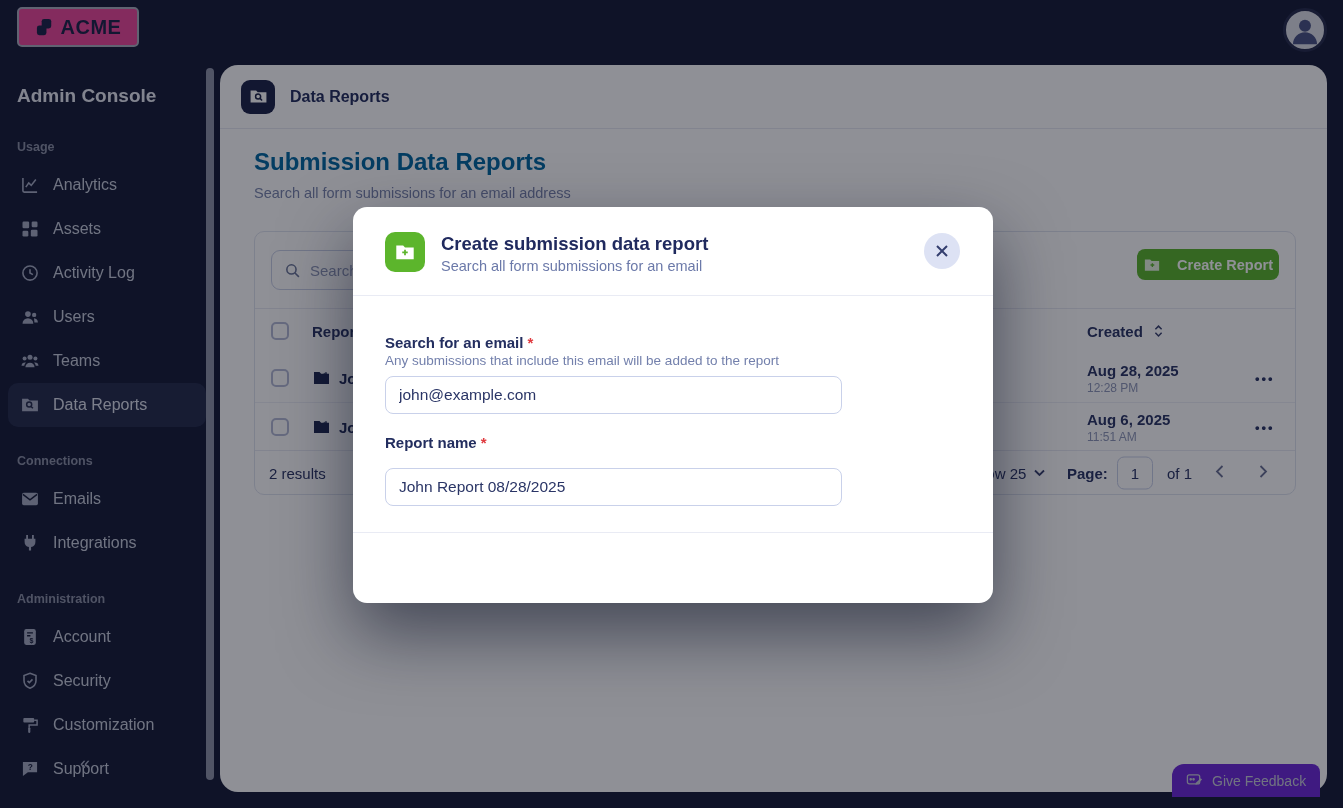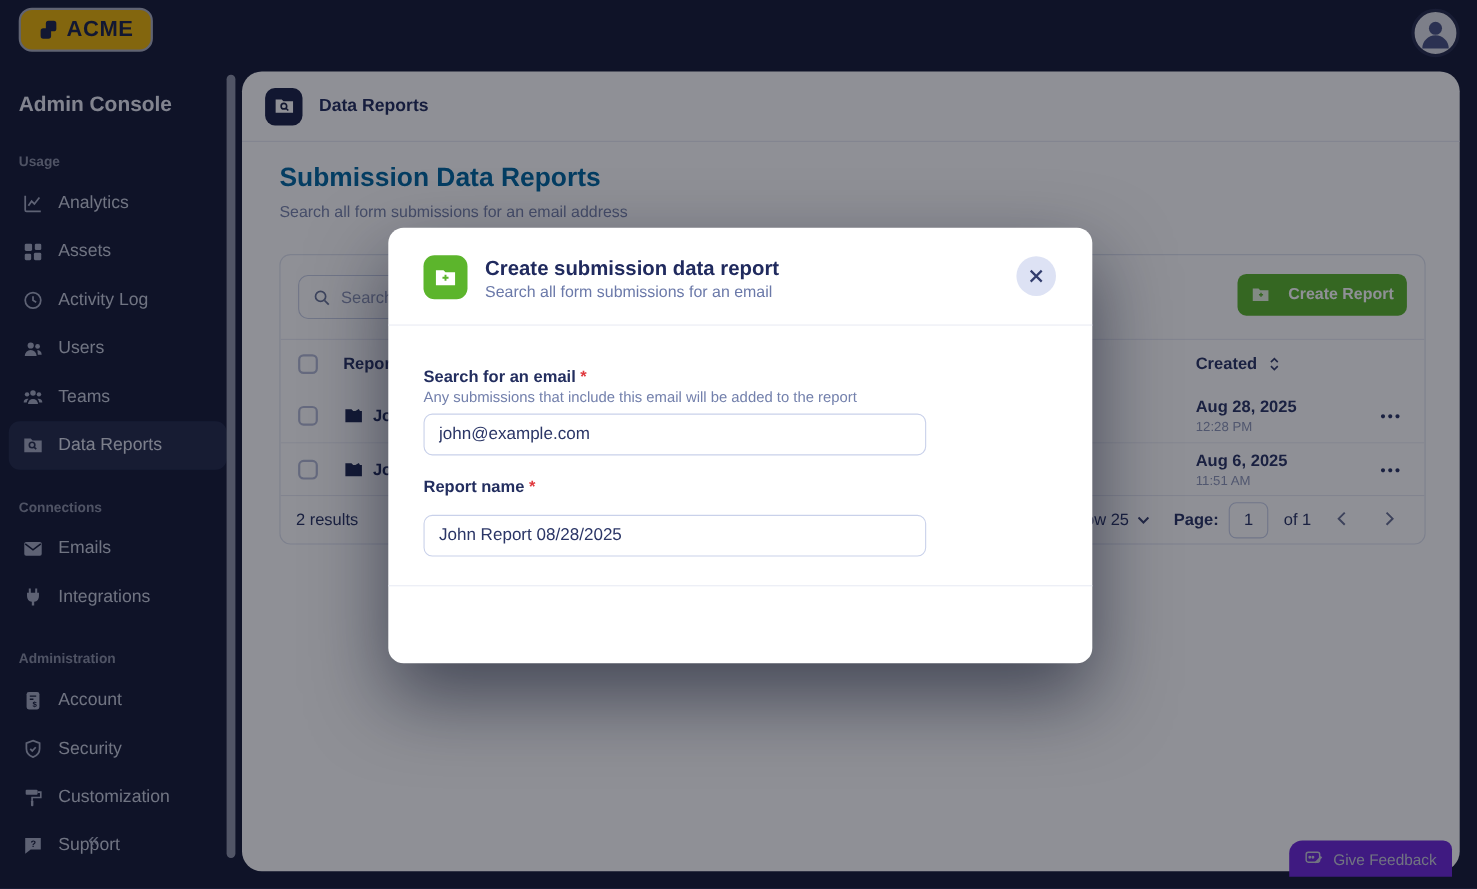--- a/index.html
+++ b/index.html
@@ -1,22 +1,22 @@
 <!DOCTYPE html>
 <html><head>
 <meta charset="utf-8">
 <style>
   * { margin:0; padding:0; box-sizing:border-box; }
   body { font-family:"Liberation Sans", sans-serif; background:#161c38; }
   .stage { position:relative; width:1343px; height:808px; background:#161c38; overflow:hidden; }
 
   
   .sidebar { position:absolute; left:0; top:0; width:220px; height:808px; }
-  .logo { margin:7px 0 0 17px; width:122px; height:40px; background:#eab308; border:2px solid #a9adbd;
-          border-radius:12px; display:flex; align-items:center; justify-content:center; gap:5px;
+  .logo { margin:7px 0 0 17px; width:122px; height:40px; background:#ec4899; border:2px solid #a9adbd;
+          border-radius:5px; display:flex; align-items:center; justify-content:center; gap:5px;
           color:#1d2449; font-size:20px; font-weight:800; letter-spacing:.5px; cursor:pointer; }
   .side-title { margin:38px 0 0 17px; font-size:19px; font-weight:700; color:#e7eaf2; }
   .side-section { margin:27px 0 9px 17px; font-size:12.5px; font-weight:600; color:#8b90a5; }
   .side-section.first { margin-top:33px; }
   .sitem { display:flex; align-items:center; gap:13px; height:44px; margin:0 14px 0 8px; padding-left:12px;
            border-radius:10px; color:#c7ccda; font-size:16px; cursor:pointer; }
   .sitem svg { width:20px; height:20px; flex:0 0 auto; color:#a6acc2; }
   .sitem.sel { background:#252c4c; color:#dde1ec; }
   .collapse-glyph { position:absolute; left:80px; top:753px; font-size:18px; color:#aab0c4; letter-spacing:-1px; }
   .side-scrollbar { position:absolute; left:206px; top:68px; width:8px; height:712px; border-radius:4px; background:#8f94a8; }
@@ -32,21 +32,21 @@
   .ch-label { font-size:16px; font-weight:700; color:#242e5e; }
   .page-title { position:absolute; left:34px; top:83px; font-size:24px; font-weight:800; color:#0369a1; }
   .page-sub { position:absolute; left:34px; top:120px; font-size:14.5px; color:#7a86ad; }
 
   
   .table-card { position:absolute; left:34px; top:166px; width:1042px; height:264px; border:1px solid #dfe3ef; border-radius:10px; background:#fff; }
   .search { position:absolute; left:16px; top:18px; width:252px; height:40px; border:1px solid #c9d0e6; border-radius:9px;
             display:flex; align-items:center; gap:9px; padding:0 12px; }
   .search input { border:0; outline:0; flex:1; min-width:0; font-size:15px; color:#2a3566; background:transparent; }
   .search input::placeholder { color:#8d96b6; }
-  .create-btn { position:absolute; right:16px; top:17px; height:38px; padding:0 12px; background:#5cb52c; border:none;
+  .create-btn { position:absolute; right:16px; top:17px; height:31px; padding:0 6px; background:#5cb52c; border:none;
                 border-radius:8px; color:#fff; display:flex; gap:16px; align-items:center; font-size:14.5px; font-weight:600; cursor:pointer; }
   .thead, .trow, .tfoot { position:absolute; left:0; right:0; }
   .thead { top:76px; height:45px; border-top:1px solid #e8eaf3; }
   .trow1 { top:121px; height:49px; }
   .trow2 { top:170px; height:48px; border-top:1px solid #edeff6; }
   .tfoot { top:218px; height:45px; border-top:1px solid #e8eaf3; }
   .vc { position:absolute; top:50%; transform:translateY(-50%); }
   .checkbox { width:18px; height:18px; border:2px solid #b4bbd6; border-radius:5px; background:#fff; cursor:pointer; }
   .col-check { left:16px; }
   .col-head-name { left:57px; font-size:15px; font-weight:700; color:#2b3564; }

